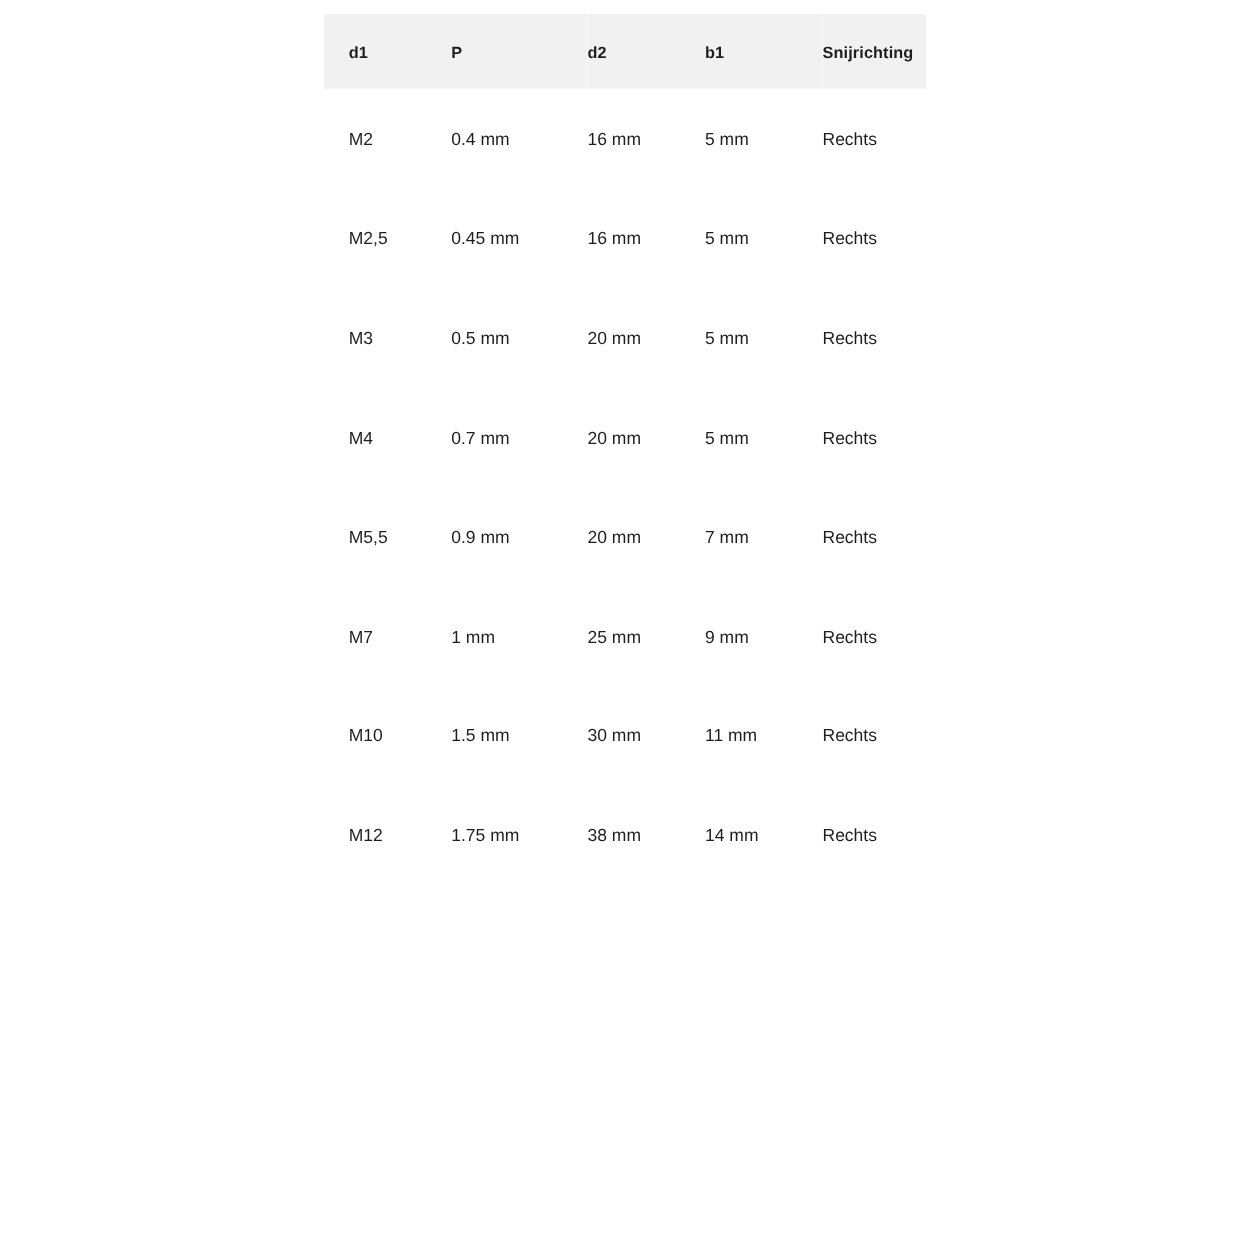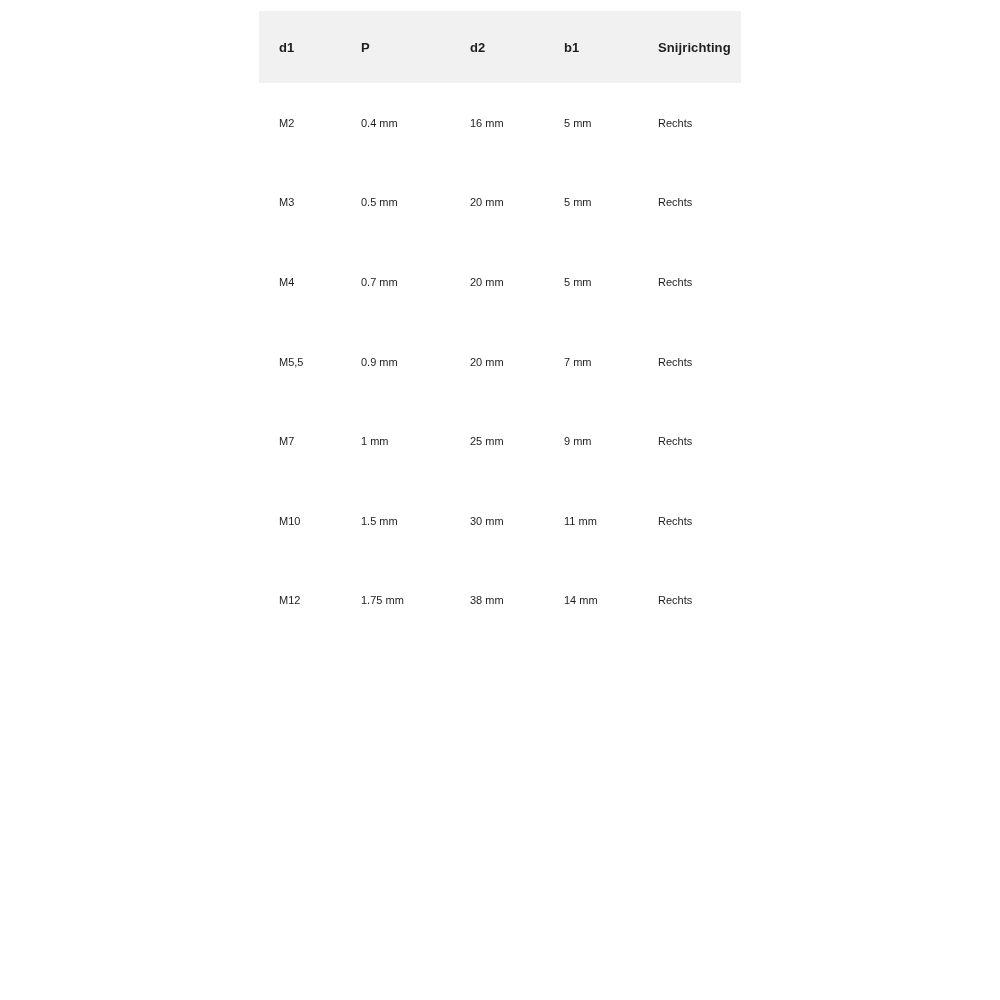--- a/index.html
+++ b/index.html
@@ -29,29 +29,29 @@
     vertical-align: middle;
     color: #1e1e1e;
     white-space: nowrap;
     overflow: hidden;
   }
   table.spec-table th:first-child,
   table.spec-table td:first-child {
     padding-left: 20px;
   }
   table.spec-table thead th {
-    height: 72px;
+    height: 60px;
     background: #f1f1f2;
     font-size: 13px;
     font-weight: 700;
     letter-spacing: 0.1px;
   }
   table.spec-table tbody td {
     height: 79.6px;
-    font-size: 11px;
+    font-size: 14px;
     font-weight: 400;
     background: #ffffff;
   }
 </style>
 </head>
 <body>
 
 <div class="table-wrap">
   <table class="spec-table">
     <colgroup>
@@ -67,20 +67,27 @@
         <th>P</th>
         <th>d2</th>
         <th>b1</th>
         <th>Snijrichting</th>
       </tr>
     </thead>
     <tbody>
         <tr>
           <td>M2</td>
           <td>0.4 mm</td>
+          <td>16 mm</td>
+          <td>5 mm</td>
+          <td>Rechts</td>
+        </tr>
+        <tr>
+          <td>M2,5</td>
+          <td>0.45 mm</td>
           <td>16 mm</td>
           <td>5 mm</td>
           <td>Rechts</td>
         </tr>
         <tr>
           <td>M3</td>
           <td>0.5 mm</td>
           <td>20 mm</td>
           <td>5 mm</td>
           <td>Rechts</td>

